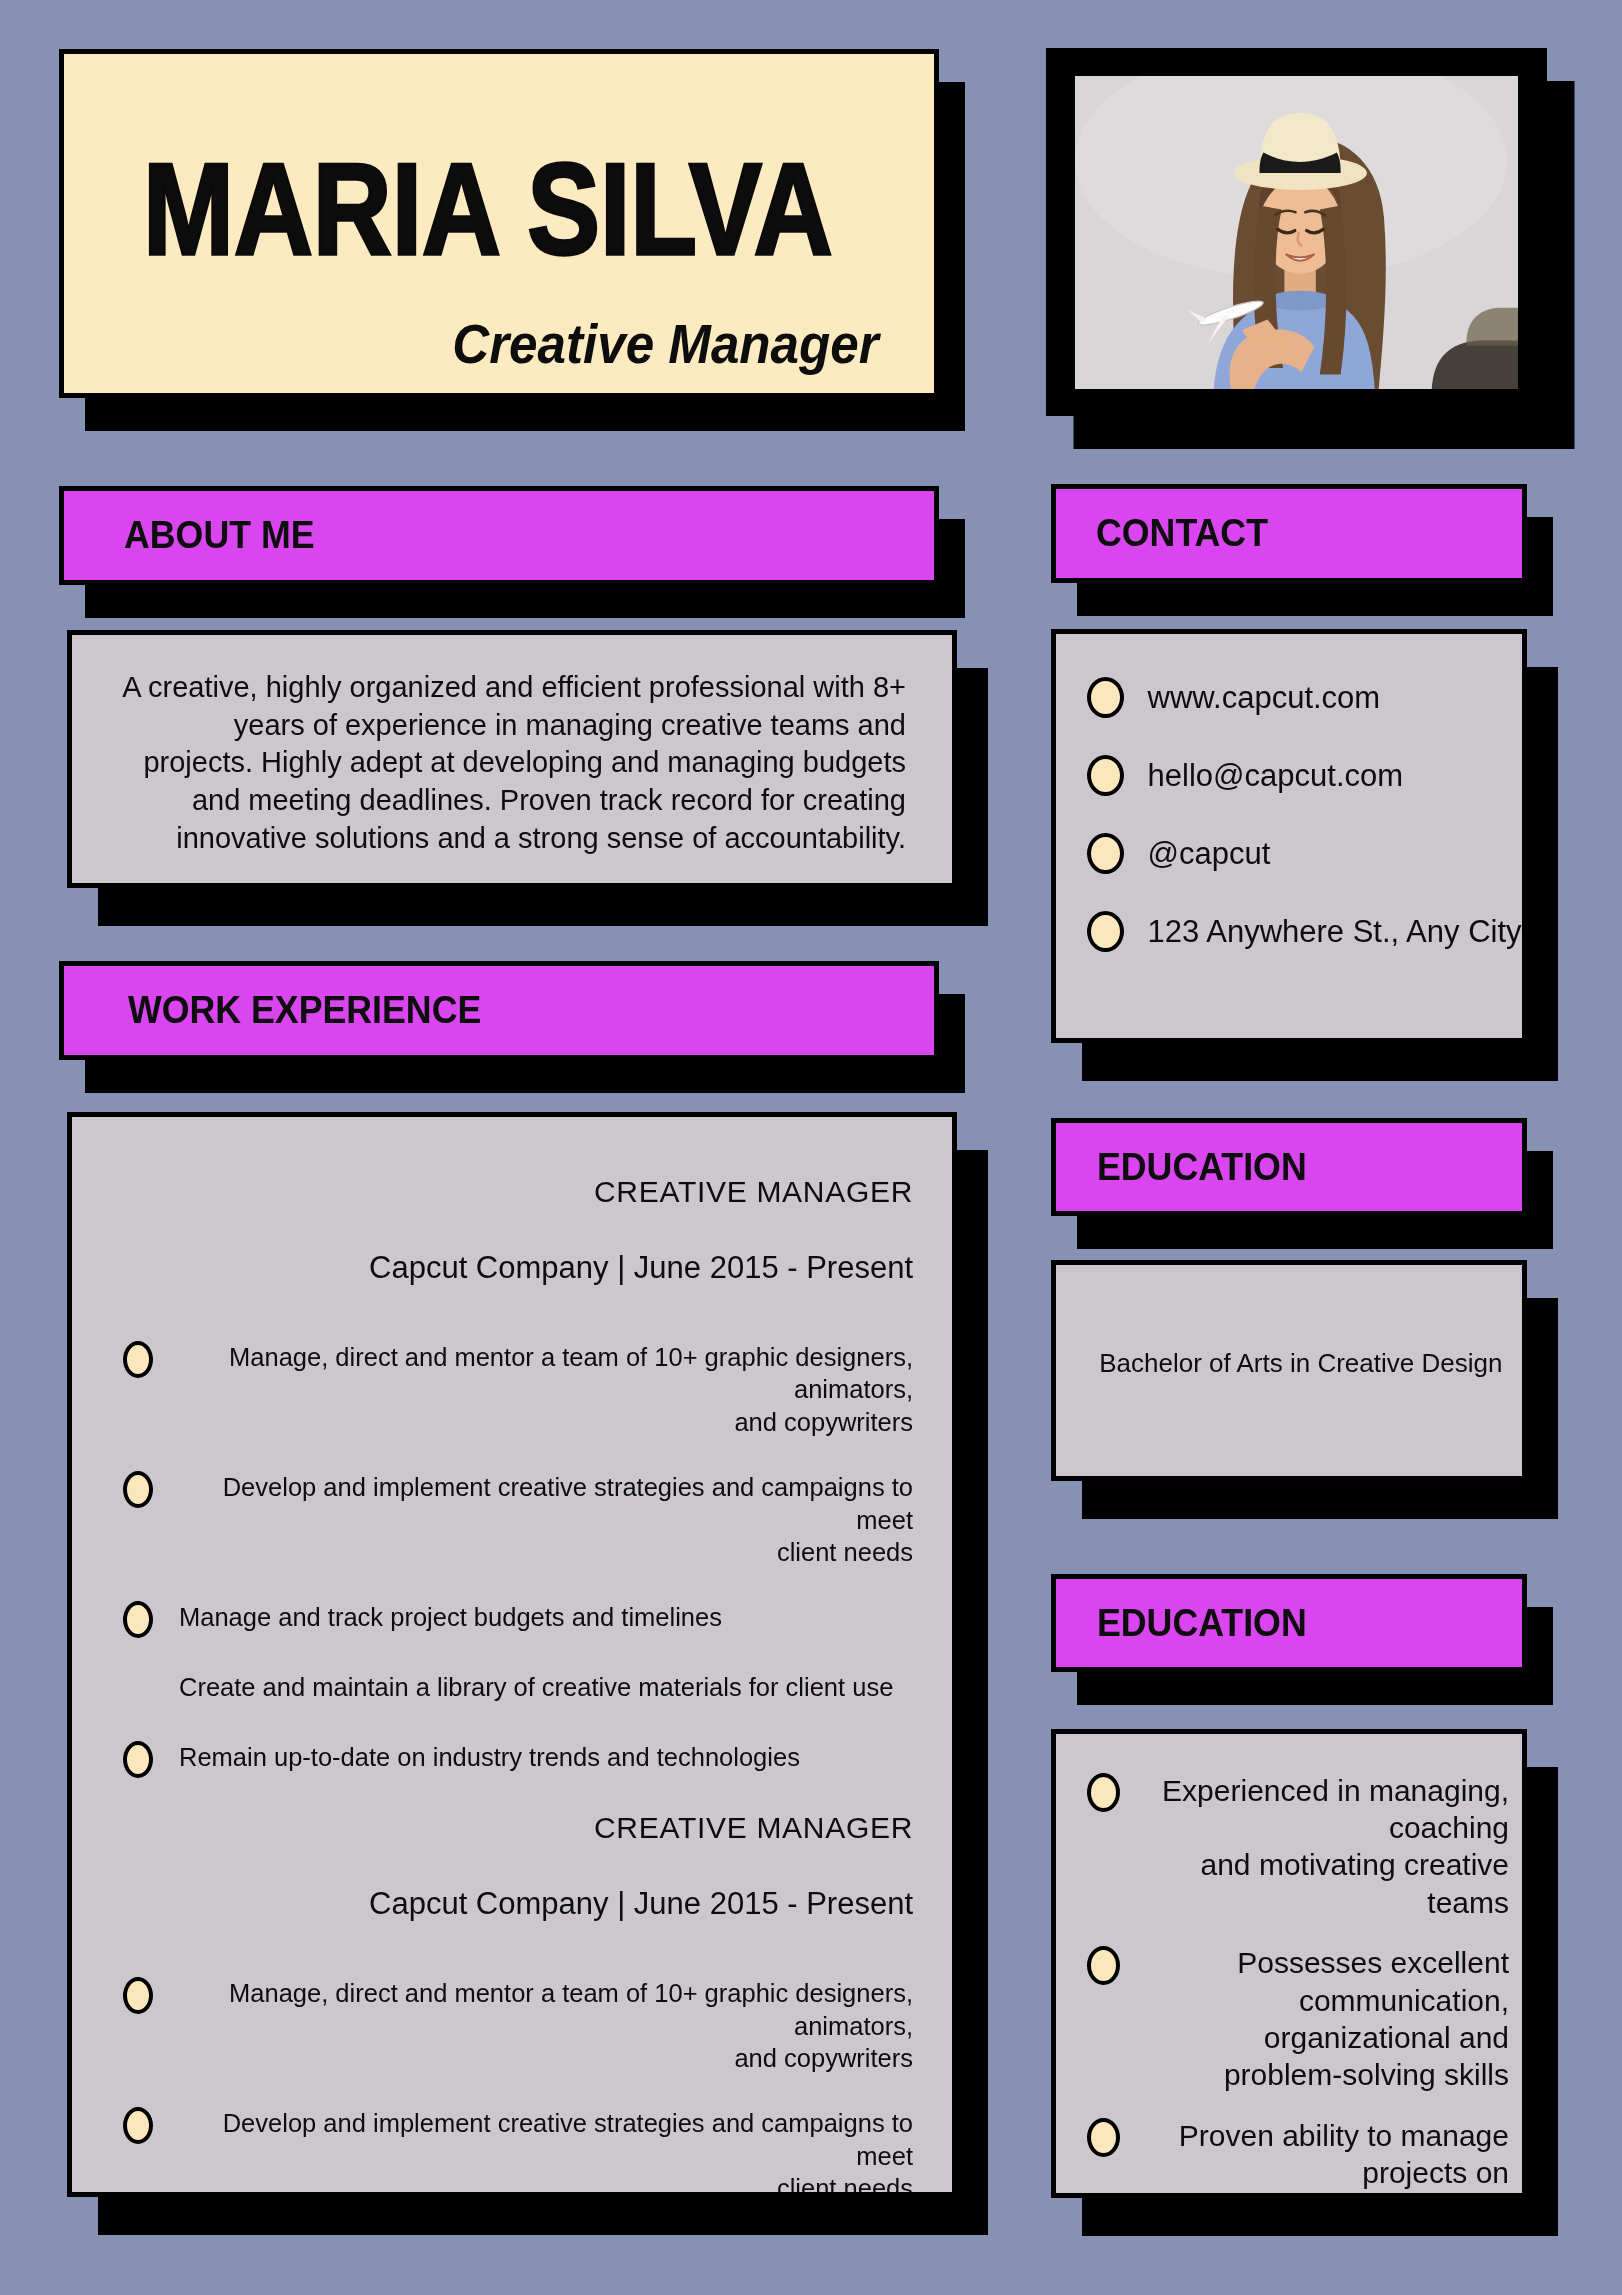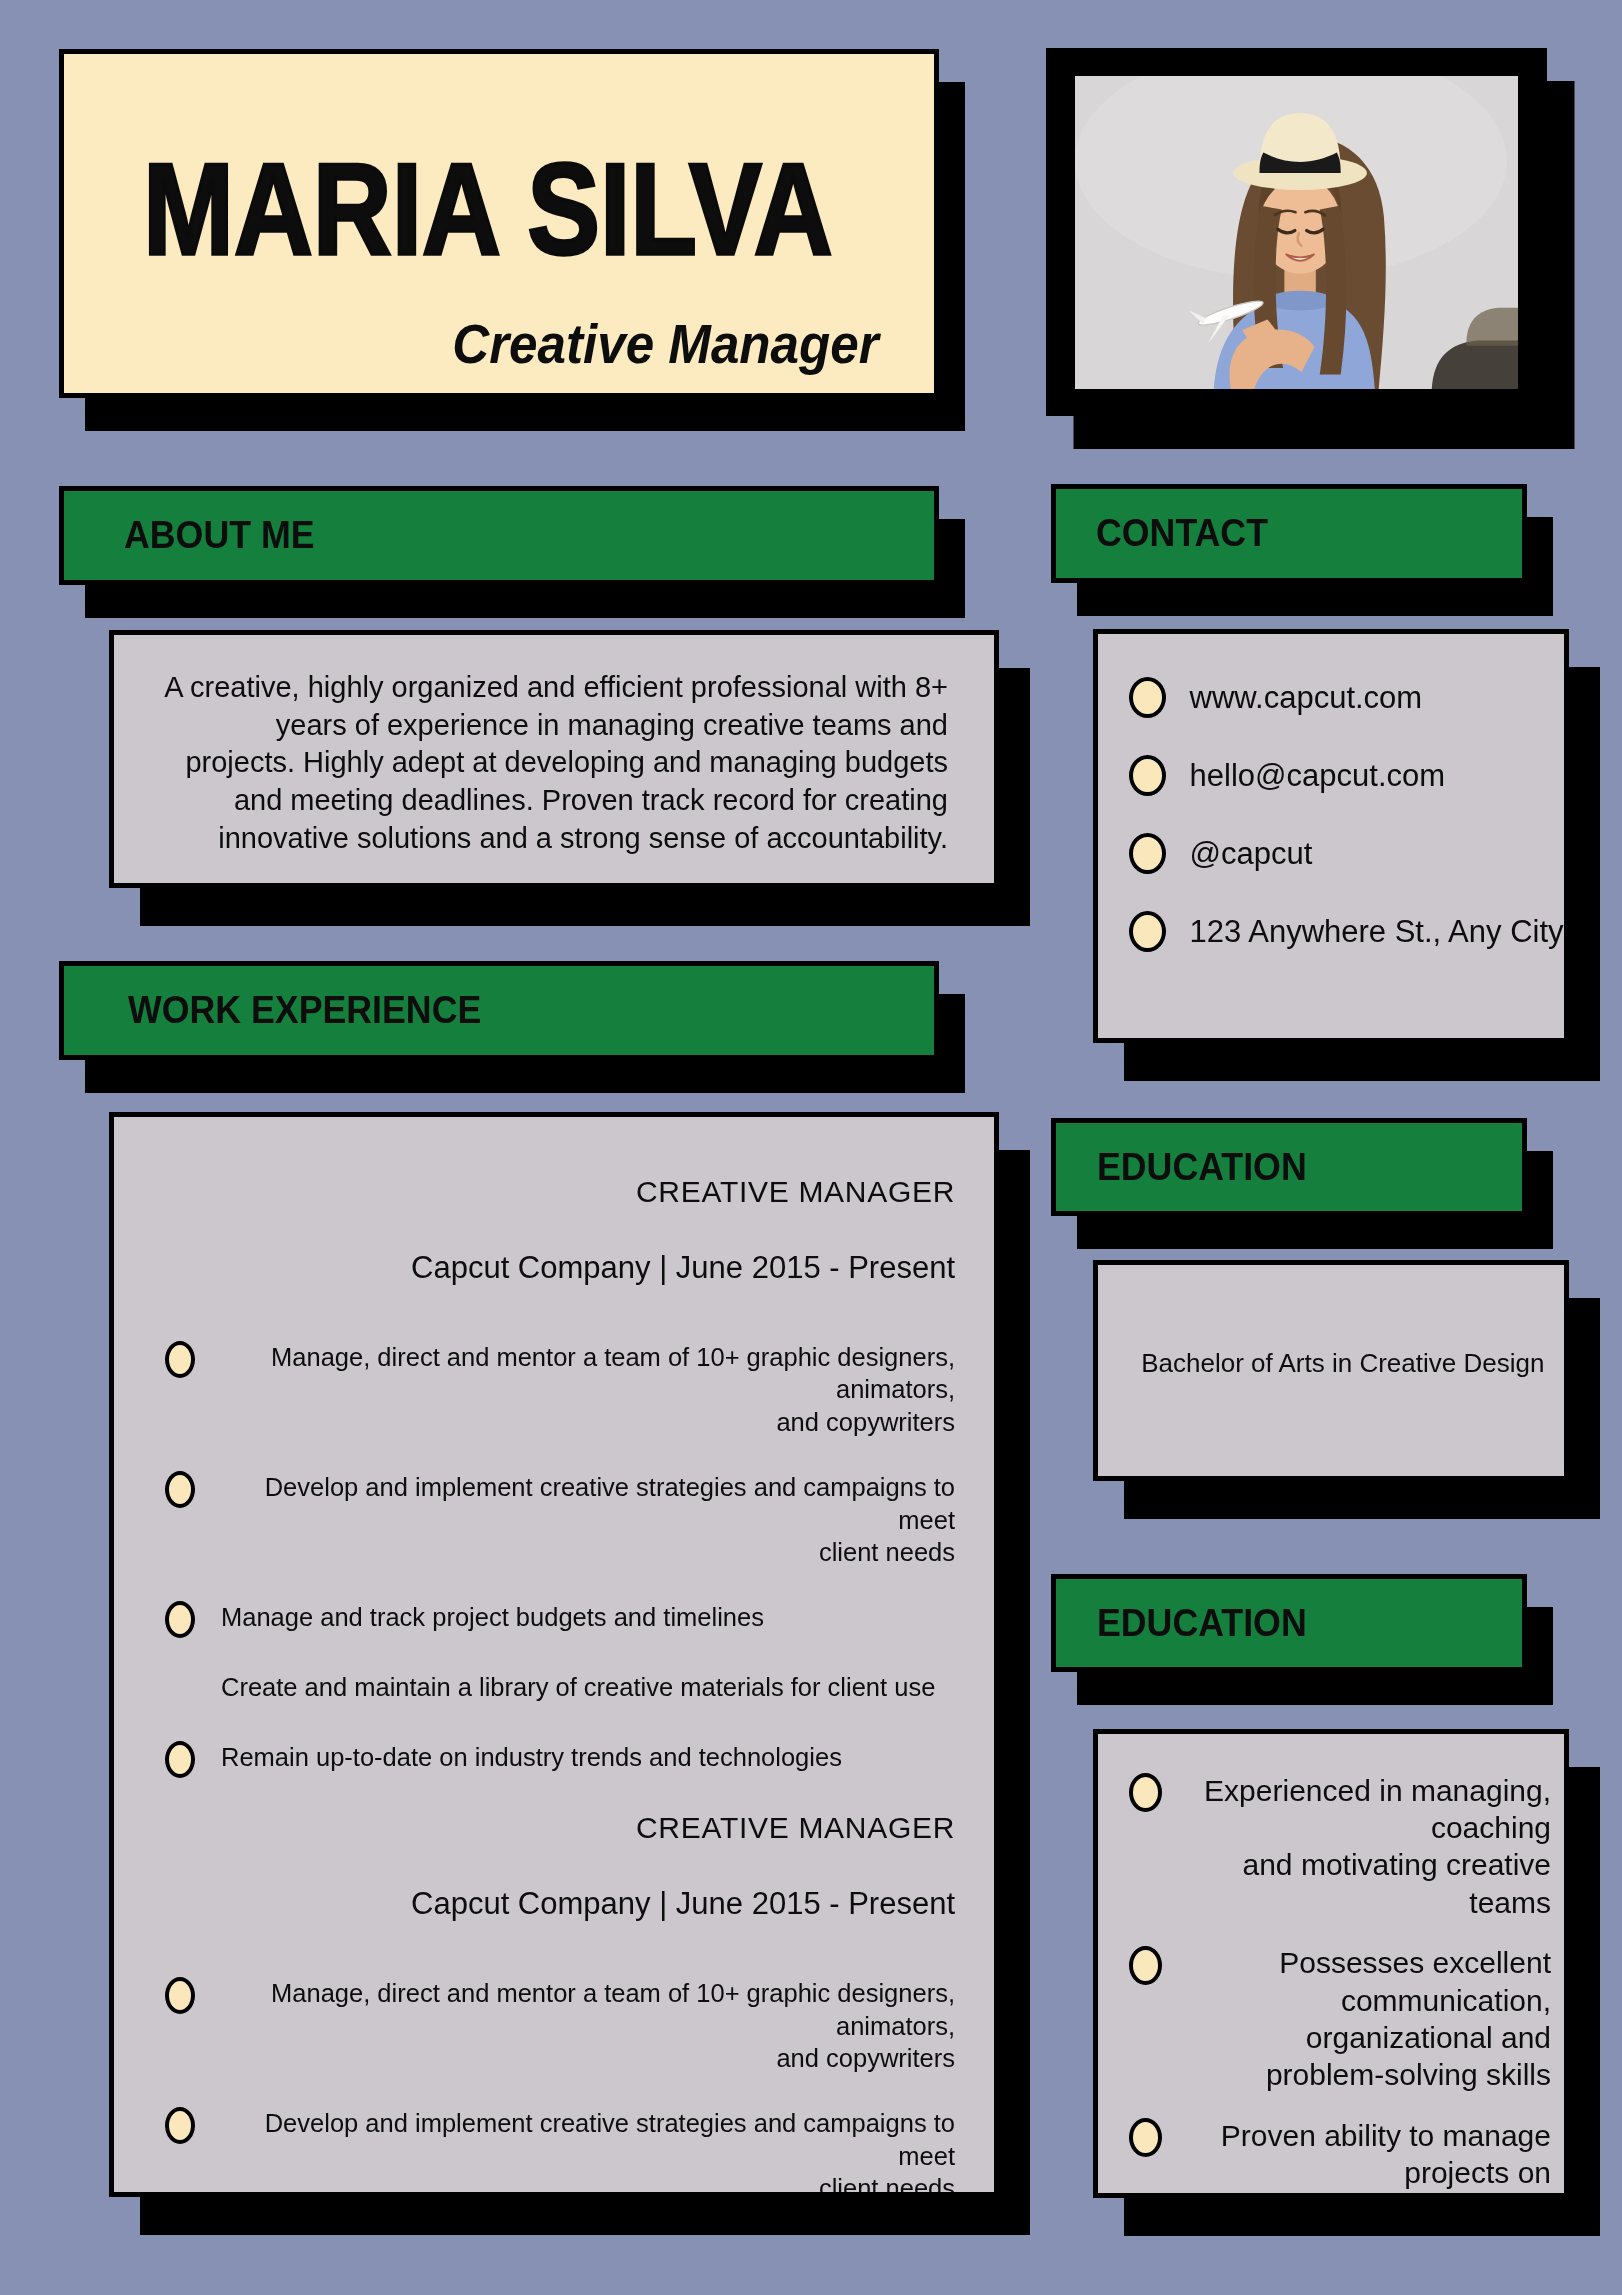--- a/index.html
+++ b/index.html
@@ -6,22 +6,22 @@
   .page{
     position:relative;
     width:1623px;height:2295px;
     background:#8691B4;
     font-family:"Liberation Sans", sans-serif;
     color:#0d0d0d;
     overflow:hidden;
     text-align:right;
   }
   .box{position:absolute;border:5.2px solid #000;box-sizing:border-box;}
-  .hdr{background:#15803d;box-shadow:26px 33px 0 0 #000;display:flex;align-items:center;}
-  .panel{background:#CBC7CD;box-shadow:31px 38px 0 0 #000;margin-left:42px;}
+  .hdr{background:#d946ef;box-shadow:26px 33px 0 0 #000;display:flex;align-items:center;}
+  .panel{background:#CBC7CD;box-shadow:31px 38px 0 0 #000;}
   .hdr h2{
     margin:0;font-size:38px;font-weight:bold;letter-spacing:0;
     transform:scaleX(.94);transform-origin:0 50%;white-space:nowrap;
   }
   
   .name-box{left:59px;top:49px;width:880px;height:349px;background:#FCEBC1;box-shadow:26px 33px 0 0 #000;padding:90px 0 0 79px;}
   .name-box h1{
     margin:0;font-size:130px;line-height:1;font-weight:bold;
     -webkit-text-stroke:3.3px #0b0b0b;
     transform:scaleX(.84);transform-origin:0 50%;white-space:nowrap;

